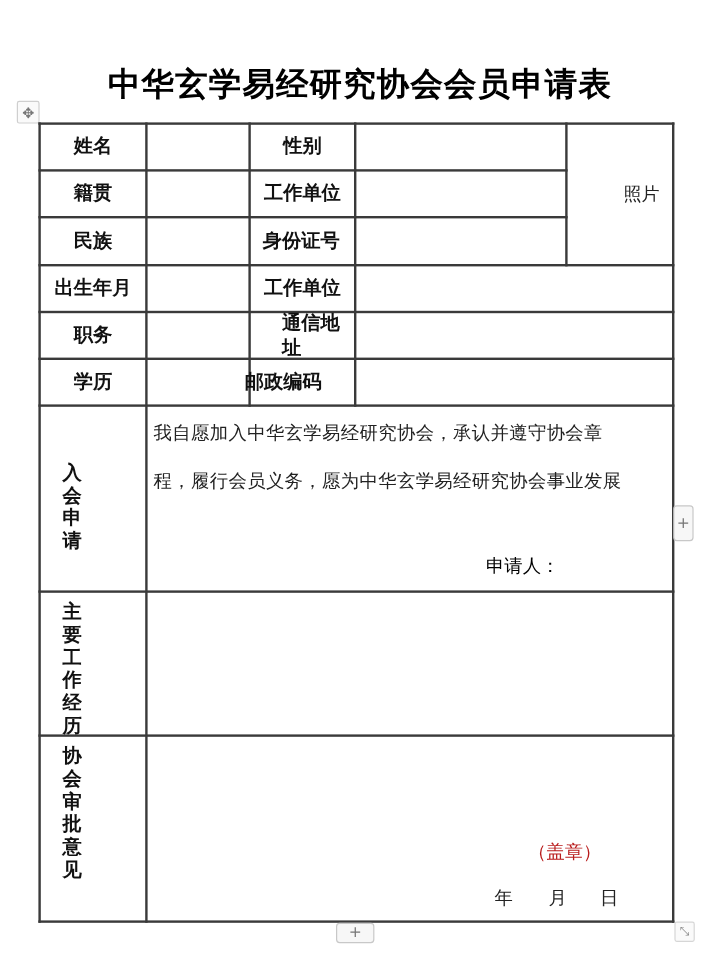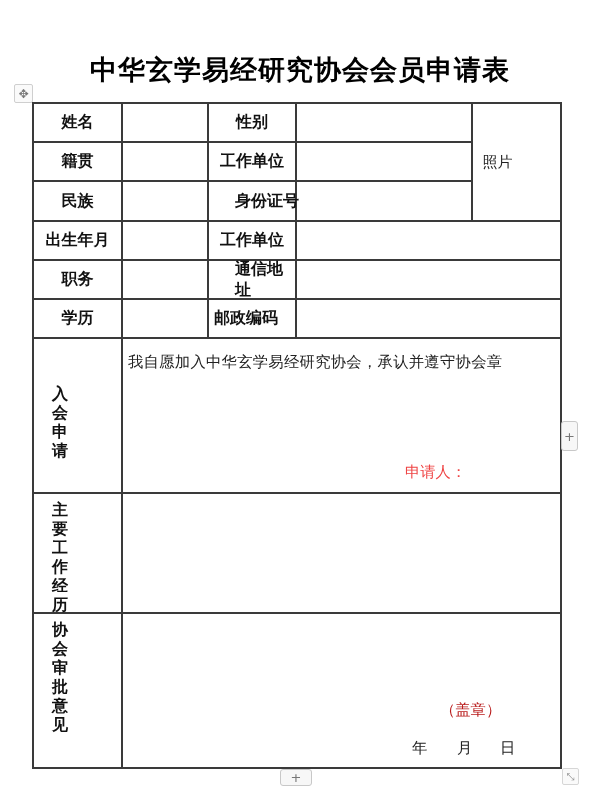--- a/index.html
+++ b/index.html
@@ -26,21 +26,21 @@
   .hline { height: 2px; }
   .vline { width: 2px; }
   .vlabel {
     position: absolute; display: flex; flex-direction: column; align-items: center;
     font-weight: bold; font-size: 16px; line-height: 19px; color: #111;
   }
   .pledge {
     position: absolute; left: 128px; top: 342px; width: 430px;
     font-size: 15.3px; line-height: 40px; color: #222; letter-spacing: 0.3px; font-family: Liberation Serif, serif;
   }
-  .applicant { position: absolute; left: 405px; top: 462px; font-size: 15.3px; color: #ef4444; }
+  .applicant { position: absolute; left: 405px; top: 462px; font-size: 15.3px; color: #000000; }
   .seal { position: absolute; left: 440px; top: 700px; font-size: 15.3px; color: #b91c1c; }
   .date { position: absolute; top: 738px; font-size: 15.3px; color: #222; }
   .add-btn {
     position: absolute; box-sizing: border-box; border: 1px solid #c8c8c8; border-radius: 3px;
     background: #f7f7f7; color: #777; font-size: 13px; display: flex; align-items: center; justify-content: center;
   }
   .resize-handle {
     position: absolute; left: 562px; top: 768px; width: 17px; height: 17px; box-sizing: border-box;
     border: 1px solid #d6d6d6; border-radius: 2px; background: #fafafa; color: #888; font-size: 10px;
     display: flex; align-items: center; justify-content: center;
@@ -78,48 +78,49 @@
   <div class="cell label" style="left:209px; top:104px; width:86px; height:37px;">性别</div>
   <div class="cell" style="left:297px; top:104px; width:174px; height:37px;"></div>
 
   <div class="cell label" style="left:34px; top:143px; width:87px; height:37px;">籍贯</div>
   <div class="cell" style="left:123px; top:143px; width:84px; height:37px;"></div>
   <div class="cell label" style="left:209px; top:143px; width:86px; height:37px;">工作单位</div>
   <div class="cell" style="left:297px; top:143px; width:174px; height:37px;"></div>
 
   <div class="cell label" style="left:34px; top:182px; width:87px; height:38px;">民族</div>
   <div class="cell" style="left:123px; top:182px; width:84px; height:38px;"></div>
-  <div class="cell label" style="left:224px; top:182px; width:86px; height:38px;">身份证号</div>
+  <div class="cell label" style="left:208px; top:182px; width:86px; height:38px;">身份证号</div>
   <div class="cell" style="left:297px; top:182px; width:174px; height:38px;"></div>
 
-  <div class="cell" style="left:454px; top:104px; width:87px; height:116px; font-weight:normal; color:#222; font-size:15px;">照片</div>
+  <div class="cell" style="left:491px; top:104px; width:87px; height:116px; font-weight:normal; color:#222; font-size:15px;">照片</div>
 
   <div class="cell label" style="left:34px; top:222px; width:87px; height:37px;text-align:right;">出生年月</div>
   <div class="cell" style="left:123px; top:222px; width:84px; height:37px;"></div>
   <div class="cell label" style="left:209px; top:222px; width:86px; height:37px;">工作单位</div>
   <div class="cell" style="left:297px; top:222px; width:263px; height:37px;"></div>
 
   <div class="cell label" style="left:34px; top:261px; width:87px; height:37px;">职务</div>
   <div class="cell" style="left:123px; top:261px; width:84px; height:37px;"></div>
   <div class="cell label" style="left:209px; top:261px; width:86px; height:37px;padding-left:26px;">通信地址</div>
   <div class="cell" style="left:297px; top:261px; width:263px; height:37px;"></div>
 
   <div class="cell label" style="left:34px; top:300px; width:87px; height:37px;">学历</div>
   <div class="cell" style="left:123px; top:300px; width:84px; height:37px;"></div>
-  <div class="cell label" style="left:208px; top:300px; width:76px; height:37px;">邮政编码</div>
+  <div class="cell label" style="left:198px; top:300px; width:76px; height:37px;">邮政编码</div>
   <div class="cell" style="left:297px; top:300px; width:263px; height:37px;"></div>
 
   <div class="vlabel" style="left:50px; top:384px; width:20px;">
     <span>入</span>
     <span>会</span>
     <span>申</span>
     <span>请</span>
   </div>
   <div class="pledge">
     <div>我自愿加入中华玄学易经研究协会，承认并遵守协会章</div>
+    <div>程，履行会员义务，愿为中华玄学易经研究协会事业发展</div>
   </div>
   <div class="applicant">申请人：</div>
 
   <div class="vlabel" style="left:50px; top:500px; width:20px;">
     <span>主</span>
     <span>要</span>
     <span>工</span>
     <span>作</span>
     <span>经</span>
     <span>历</span>

